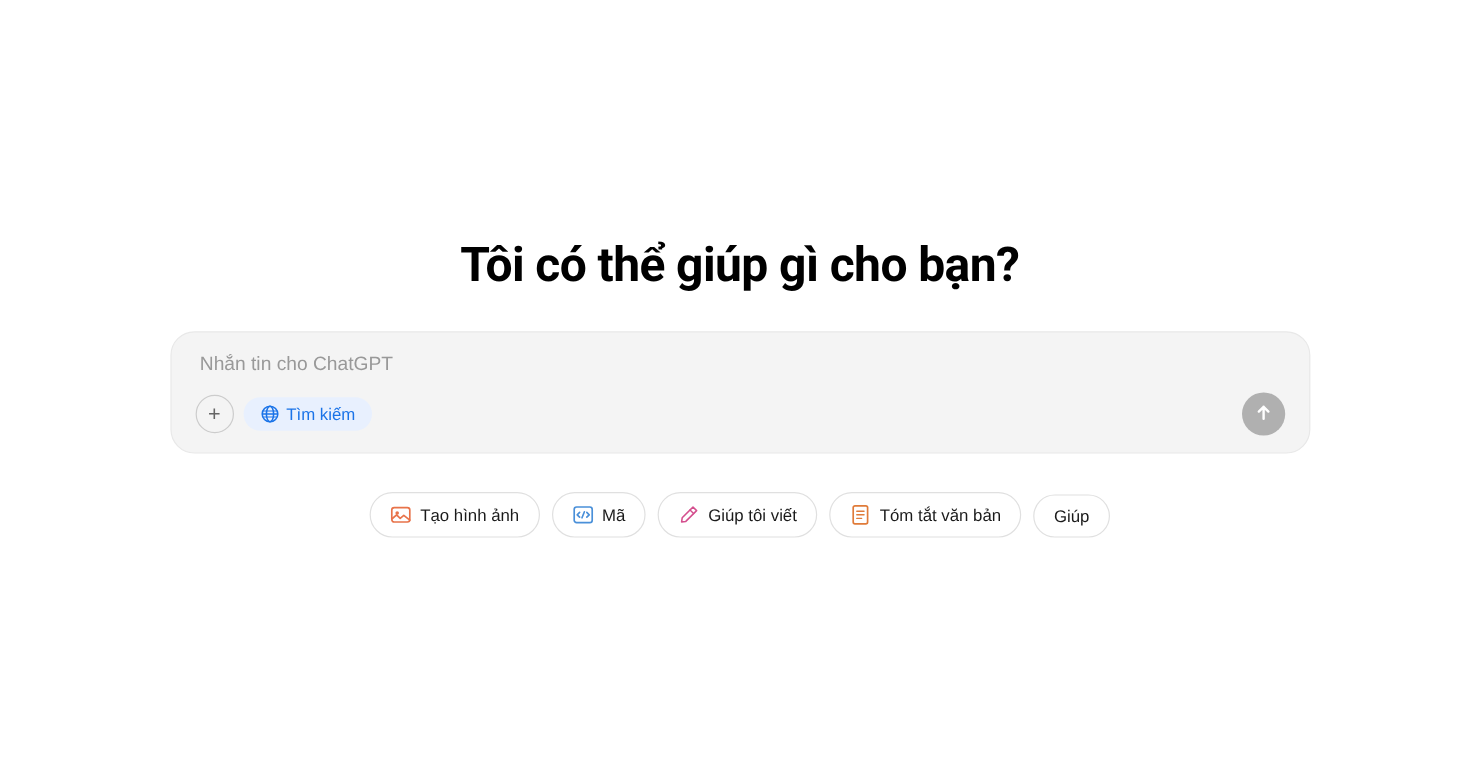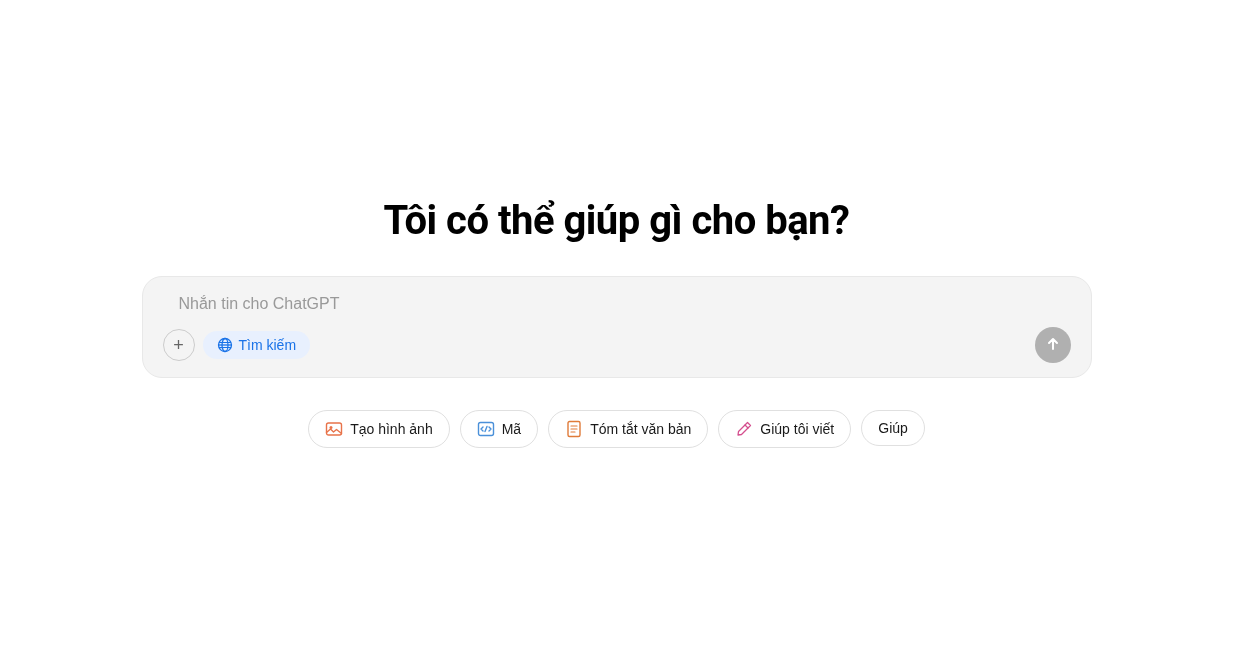--- a/index.html
+++ b/index.html
@@ -40,21 +40,20 @@
     }
 
     .input-field {
       border: none;
       background: transparent;
       font-size: 16px;
       color: #6d28d9;
       outline: none;
       width: 100%;
       padding: 0 4px;
-      margin-left: 12px;
     }
 
     .input-field::placeholder {
       color: #999;
     }
 
     .input-bottom-row {
       display: flex;
       align-items: center;
       justify-content: space-between;
@@ -112,21 +111,21 @@
       display: flex;
       align-items: center;
       justify-content: center;
       cursor: pointer;
       color: white;
       flex-shrink: 0;
     }
 
     .action-chips {
       display: flex;
-      align-items: flex-start;
+      align-items: flex-end;
       gap: 10px;
       flex-wrap: wrap;
       justify-content: center;
     }
 
     .chip {
       display: flex;
       align-items: center;
       gap: 7px;
       border: 1.5px solid #e0e0e0;
@@ -208,36 +207,36 @@
         <path d="M12 7L14 9L12 11" stroke="#4a90d9" stroke-width="1.4" stroke-linecap="round" stroke-linejoin="round"></path>
         <line x1="10" y1="6.5" x2="8" y2="11.5" stroke="#4a90d9" stroke-width="1.4" stroke-linecap="round"></line>
       </svg>
     </span>
     <span>Mã</span>
   </button>
 
   <button class="chip">
     <span class="chip-icon">
       <svg width="18" height="18" viewBox="0 0 18 18" fill="none" xmlns="http://www.w3.org/2000/svg">
+        <path d="M12.5 2.5L15.5 5.5L6.5 14.5L3 15L3.5 11.5L12.5 2.5Z" stroke="#d44f8e" stroke-width="1.3" stroke-linecap="round" stroke-linejoin="round"></path>
+        <line x1="10" y1="5" x2="13" y2="8" stroke="#d44f8e" stroke-width="1.2" stroke-linecap="round"></line>
+      </svg>
+    </span>
+    <span>Giúp tôi viết</span>
+  </button>
+
+  <button class="chip">
+    <span class="chip-icon">
+      <svg width="18" height="18" viewBox="0 0 18 18" fill="none" xmlns="http://www.w3.org/2000/svg">
         <rect x="3" y="1.5" width="12" height="15" rx="1.5" stroke="#e07b39" stroke-width="1.4"></rect>
         <line x1="6" y1="6" x2="12" y2="6" stroke="#e07b39" stroke-width="1.2" stroke-linecap="round"></line>
         <line x1="6" y1="9" x2="12" y2="9" stroke="#e07b39" stroke-width="1.2" stroke-linecap="round"></line>
         <line x1="6" y1="12" x2="10" y2="12" stroke="#e07b39" stroke-width="1.2" stroke-linecap="round"></line>
       </svg>
     </span>
     <span>Tóm tắt văn bản</span>
   </button>
 
   <button class="chip">
-    <span class="chip-icon">
-      <svg width="18" height="18" viewBox="0 0 18 18" fill="none" xmlns="http://www.w3.org/2000/svg">
-        <path d="M12.5 2.5L15.5 5.5L6.5 14.5L3 15L3.5 11.5L12.5 2.5Z" stroke="#d44f8e" stroke-width="1.3" stroke-linecap="round" stroke-linejoin="round"></path>
-        <line x1="10" y1="5" x2="13" y2="8" stroke="#d44f8e" stroke-width="1.2" stroke-linecap="round"></line>
-      </svg>
-    </span>
-    <span>Giúp tôi viết</span>
-  </button>
-
-  <button class="chip">
     <span>Giúp</span>
   </button>
 
 </div>
 
 </body></html>

